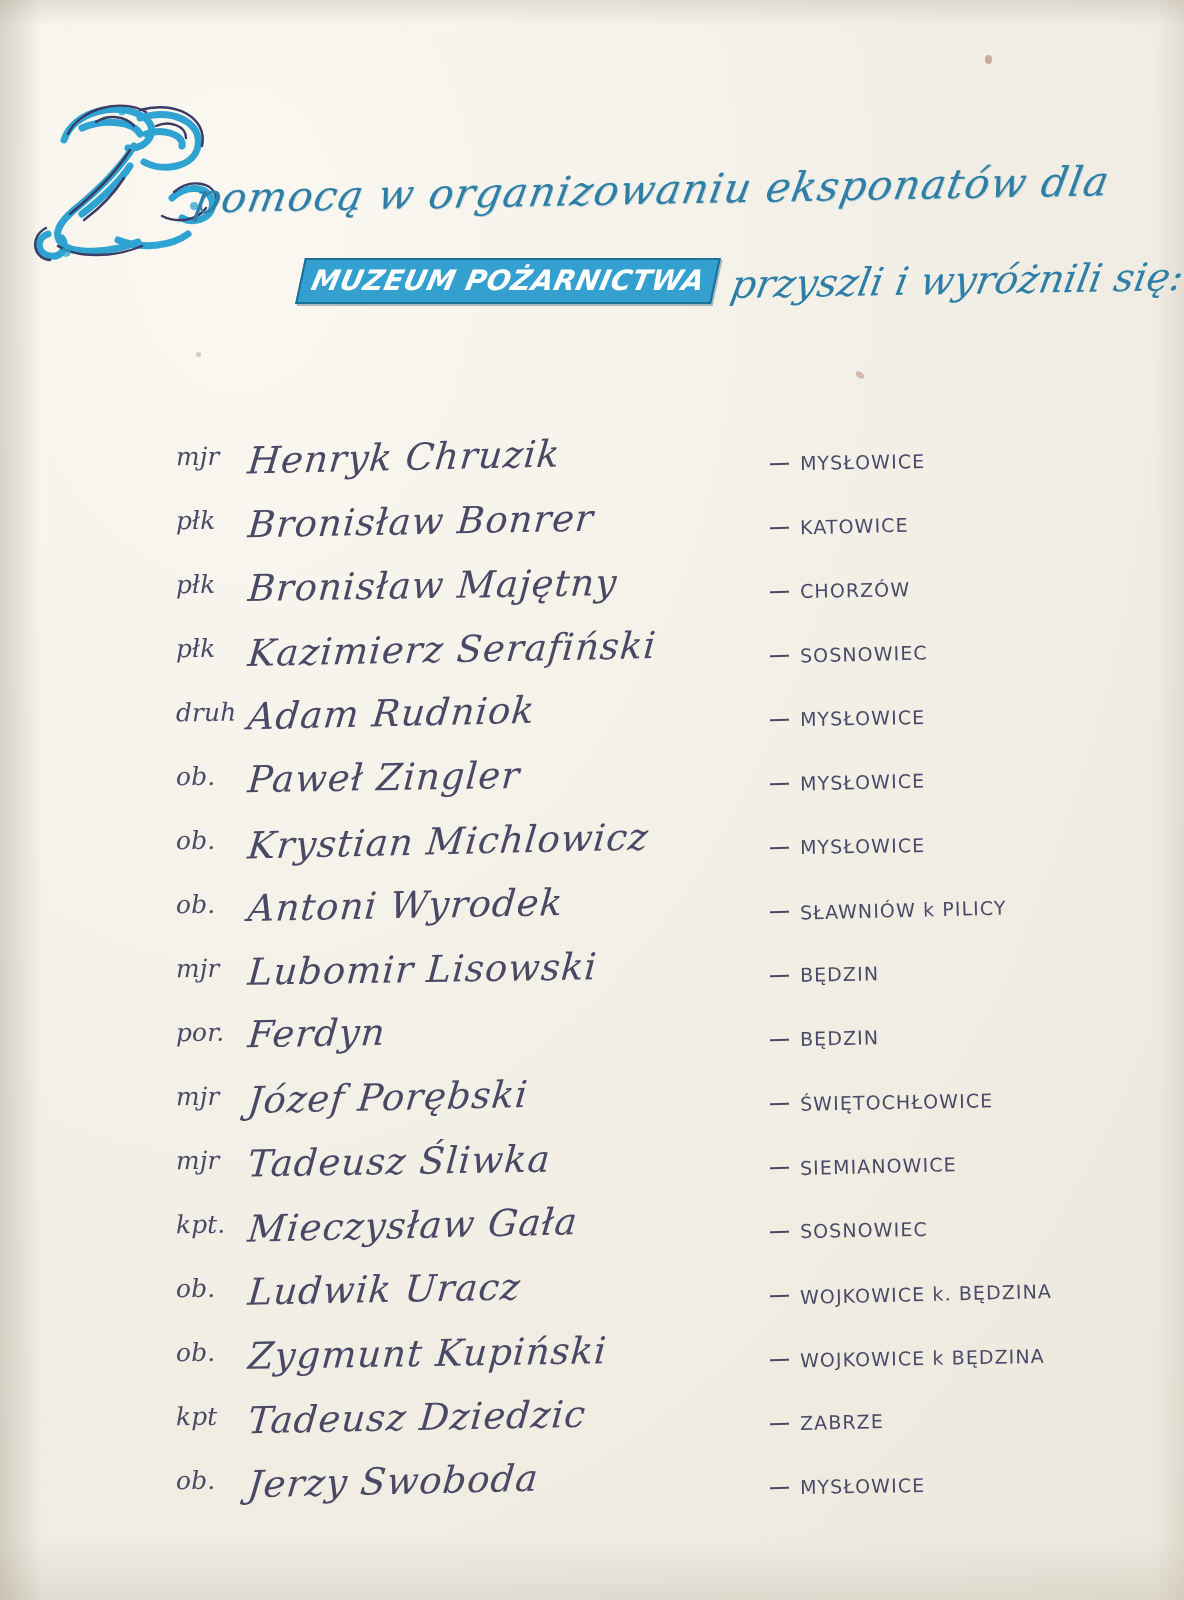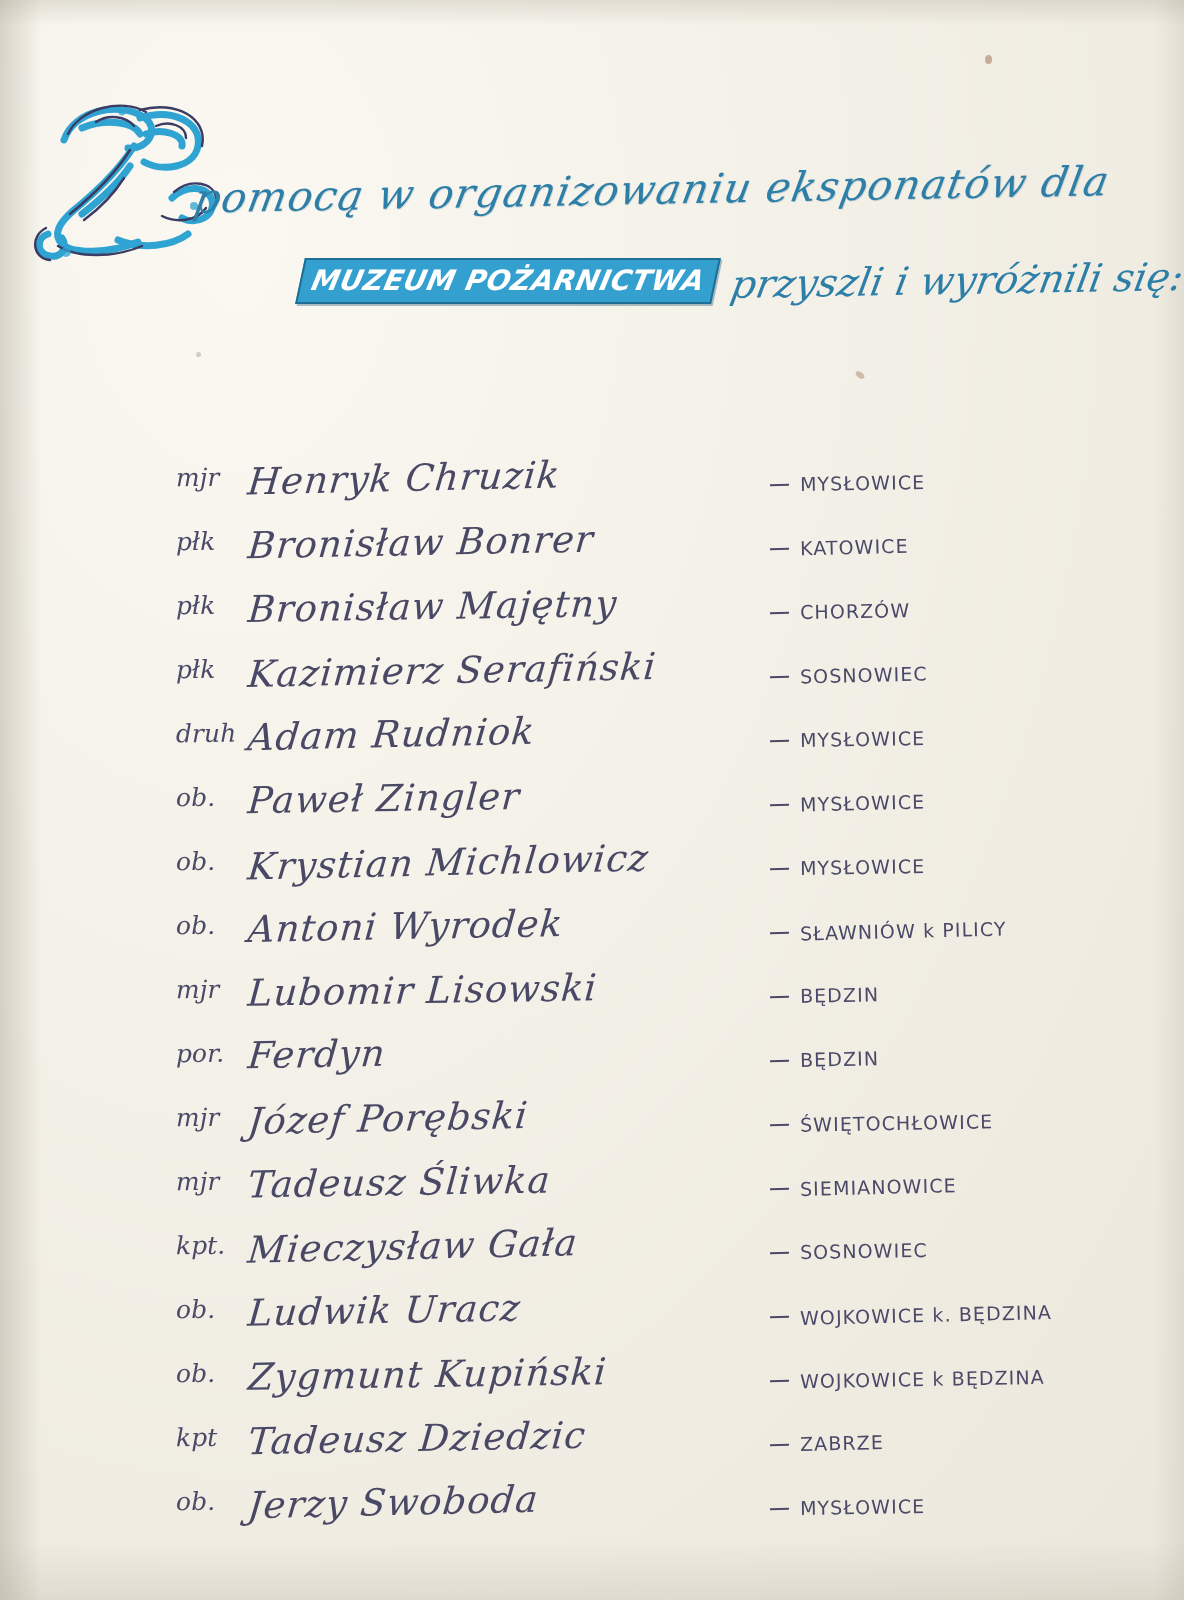--- a/index.html
+++ b/index.html
@@ -119,21 +119,21 @@
     font-size: 39px;
     color: #2e7fa8;
     margin-left: 16px;
     transform: skewX(-11deg) rotate(-1deg);
   }
 
   
   #list {
     position: absolute;
     left: 0;
-    top: 440px;
+    top: 419px;
     width: 1044px;
   }
   .row {
     position: relative;
     height: 64px;
   }
   .rank {
     position: absolute;
     left: 176px;
     bottom: 12px;

